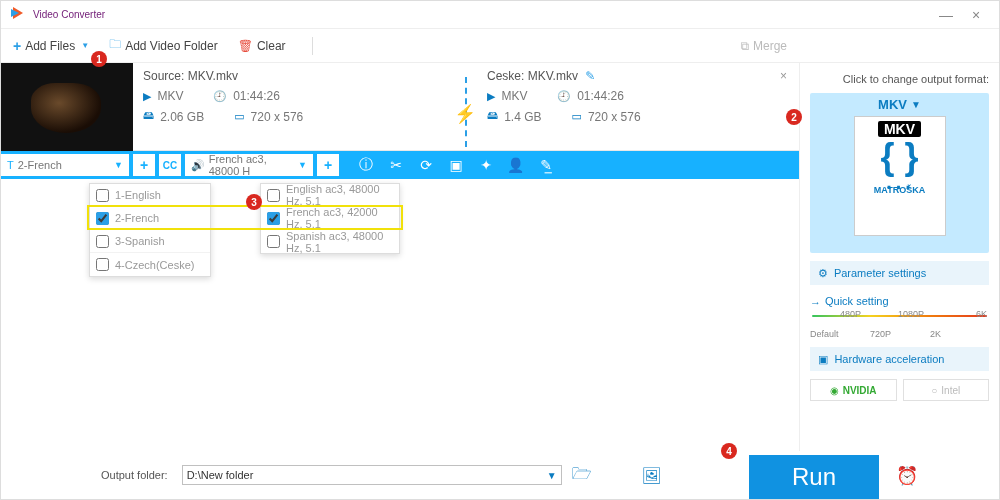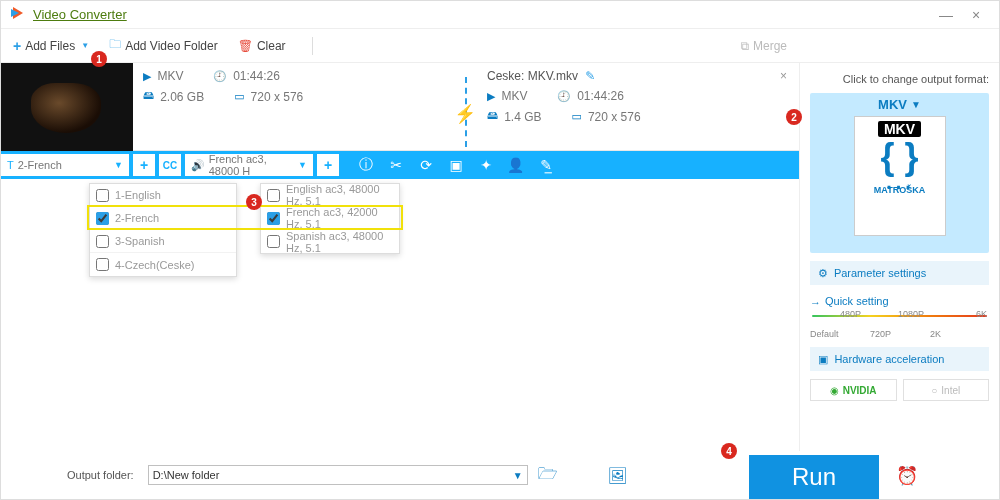--- a/index.html
+++ b/index.html
@@ -1,21 +1,21 @@
 <!DOCTYPE html>
 <html><head>
 <meta charset="utf-8">
 <style>
   * { box-sizing: border-box; margin: 0; padding: 0; font-family: "Segoe UI", Arial, sans-serif; }
   body { background: #fff; width: 1000px; height: 500px; overflow: hidden; position: relative; font-size: 12px; color: #333; }
   .window { width: 1000px; height: 500px; border: 1px solid #ddd; box-shadow: 0 1px 4px rgba(0,0,0,0.1); position: relative; background: #fff; }
   
   .titlebar { height: 28px; display: flex; align-items: center; padding: 0 8px; border-bottom: 1px solid #eee; }
   .logo-icon svg { width: 16px; height: 16px; margin-right: 8px; }
-  .title { font-size: 13px; color: #4d7c0f; flex: 1; text-decoration: underline; }
+  .title { font-size: 10px; color: #701a75; flex: 1; }
   .win-btn { width: 30px; text-align: center; color: #888; font-size: 14px; line-height: 16px; cursor: pointer; }
   
   .toolbar { height: 34px; border-bottom: 1px solid #eee; display: flex; align-items: center; padding: 0 12px; gap: 6px; }
   .tb-group { display: flex; align-items: center; gap: 4px; margin-right: 14px; cursor: pointer; }
   .tb-icon { color: #2b9fe6; font-weight: bold; font-size: 14px; }
   .tb-label { color: #444; }
   .tb-dropdown { color: #2b9fe6; font-size: 8px; margin-left: 2px; }
   .tb-folder-icon { color: #2b9fe6; }
   .tb-clear { color: #e74c3c; }
   .tb-sep { width: 1px; height: 18px; background: #ddd; margin: 0 6px; }
@@ -47,21 +47,21 @@
   
   .bluebar { height:28px; background:#17b1ff; display:flex; align-items:center; gap:4px; padding:0 4px 0 0; }
   .bb-white { background:#fff; height:22px; display:flex; align-items:center; padding:0 6px; gap:4px; font-size:11px; color:#777; }
   .bb-white .caret { color:#17b1ff; font-size:9px; }
   .bb-sq { width:22px; height:22px; background:#fff; color:#17b1ff; display:flex; align-items:center; justify-content:center; font-weight:bold; font-size:14px; cursor:pointer; }
   .bb-sq.cc { font-size:10px; font-weight:bold; }
   .bb-icon { width:26px; height:22px; color:#fff; display:flex; align-items:center; justify-content:center; font-size:14px; cursor:pointer; }
   .bb-sep { width:6px; }
   
   .dd-list { position:absolute; background:#fff; border:1px solid #ddd; box-shadow:0 2px 6px rgba(0,0,0,.15); }
-  .dd-list.lang { left:88px; top:120px; width:148px; }
+  .dd-list.lang { left:88px; top:120px; width:122px; }
   .dd-list.audio { left:259px; top:120px; width:140px; }
   .dd-row { height:23px; display:flex; align-items:center; padding:0 6px; gap:6px; font-size:11px; color:#999; border-bottom:1px solid #f2f2f2; }
   .dd-row:last-child { border-bottom:none; }
   .dd-row input { accent-color:#2b9fe6; }
   .dd-hl { position:absolute; border:2px solid #f1e10a; left:86px; top:142px; width:316px; height:25px; pointer-events:none; }
   
   .rc-title { text-align:right; font-size:11px; color:#555; }
   .format-card { height:160px; background:#c4eaff; border-radius:2px; display:flex; flex-direction:column; align-items:center; padding:4px; }
   .format-top { width:100%; display:flex; align-items:center; justify-content:center; gap:4px; color:#0b7cc1; font-weight:bold; font-size:13px; margin-bottom:4px; }
   .format-caret { color:#0b7cc1; font-size:10px; }
@@ -74,21 +74,21 @@
   .qs-block { padding:2px 0; }
   .qs-title { display:flex; align-items:center; gap:4px; color:#0b7cc1; font-size:11px; margin-bottom:4px; }
   .qs-scale { position:relative; height:22px; }
   .qs-line { height:2px; background:linear-gradient(to right,#35c45e,#f5d21f,#f07d0d,#e53a1e); margin:8px 2px 0; border-radius:2px;}
   .qs-lbl { position:absolute; font-size:9px; color:#888; }
   .hw-row { display:flex; gap:6px; align-items:center; }
   .hw-chip { flex:1; height:22px; border:1px solid #e0e0e0; display:flex; align-items:center; justify-content:center; gap:4px; font-size:10px; color:#33a933; }
   .hw-chip .nv { font-weight:bold; }
   .hw-chip.intel { color:#bbb; }
   
-  .bottombar { position:absolute; left:0; bottom:0; right:0; height:48px; display:flex; align-items:center; padding:0 90px 0 66px; gap:10px; }
+  .bottombar { position:absolute; left:0; bottom:0; right:0; height:48px; display:flex; align-items:center; padding:0 90px 0 100px; gap:10px; }
   .of-label { font-size:11px; color:#555; margin-right:4px; }
   .of-input { flex:0 0 380px; height:20px; border:1px solid #c0c0c0; padding:0 4px; font-size:11px; display:flex; align-items:center; justify-content:space-between; background:#fff; }
   .of-caret { color:#0b7cc1; font-size:10px; }
   .bb-foot-ic { color:#0b7cc1; font-size:16px; cursor:pointer; }
   .run-btn { position:absolute; right:120px; bottom:0; width:130px; height:44px; background:#1092e1; color:#fff; font-size:24px; display:flex; align-items:center; justify-content:center; cursor:pointer; }
   .clock-ic { position:absolute; right:80px; bottom:12px; color:#0b7cc1; font-size:18px; cursor:pointer; }
 </style>
 </head>
 <body>
 
@@ -131,20 +131,21 @@
     <div class="left-col">
 
       <div class="file-item">
         <div class="file-head">
           <div class="thumb">
               <div class="face"></div>
             </div>
           <div class="info-cols">
             <span class="close-item">×</span>
             <div class="info-col">
+              <div class="info-title">Source: MKV.mkv</div>
               <div class="info-row">
                 <div class="cell">
                     <span class="ic">▶</span>
                     <span>MKV</span>
                   </div>
                 <div class="cell">
                     <span class="ic">🕘</span>
                     <span>01:44:26</span>
                   </div>
               </div>

